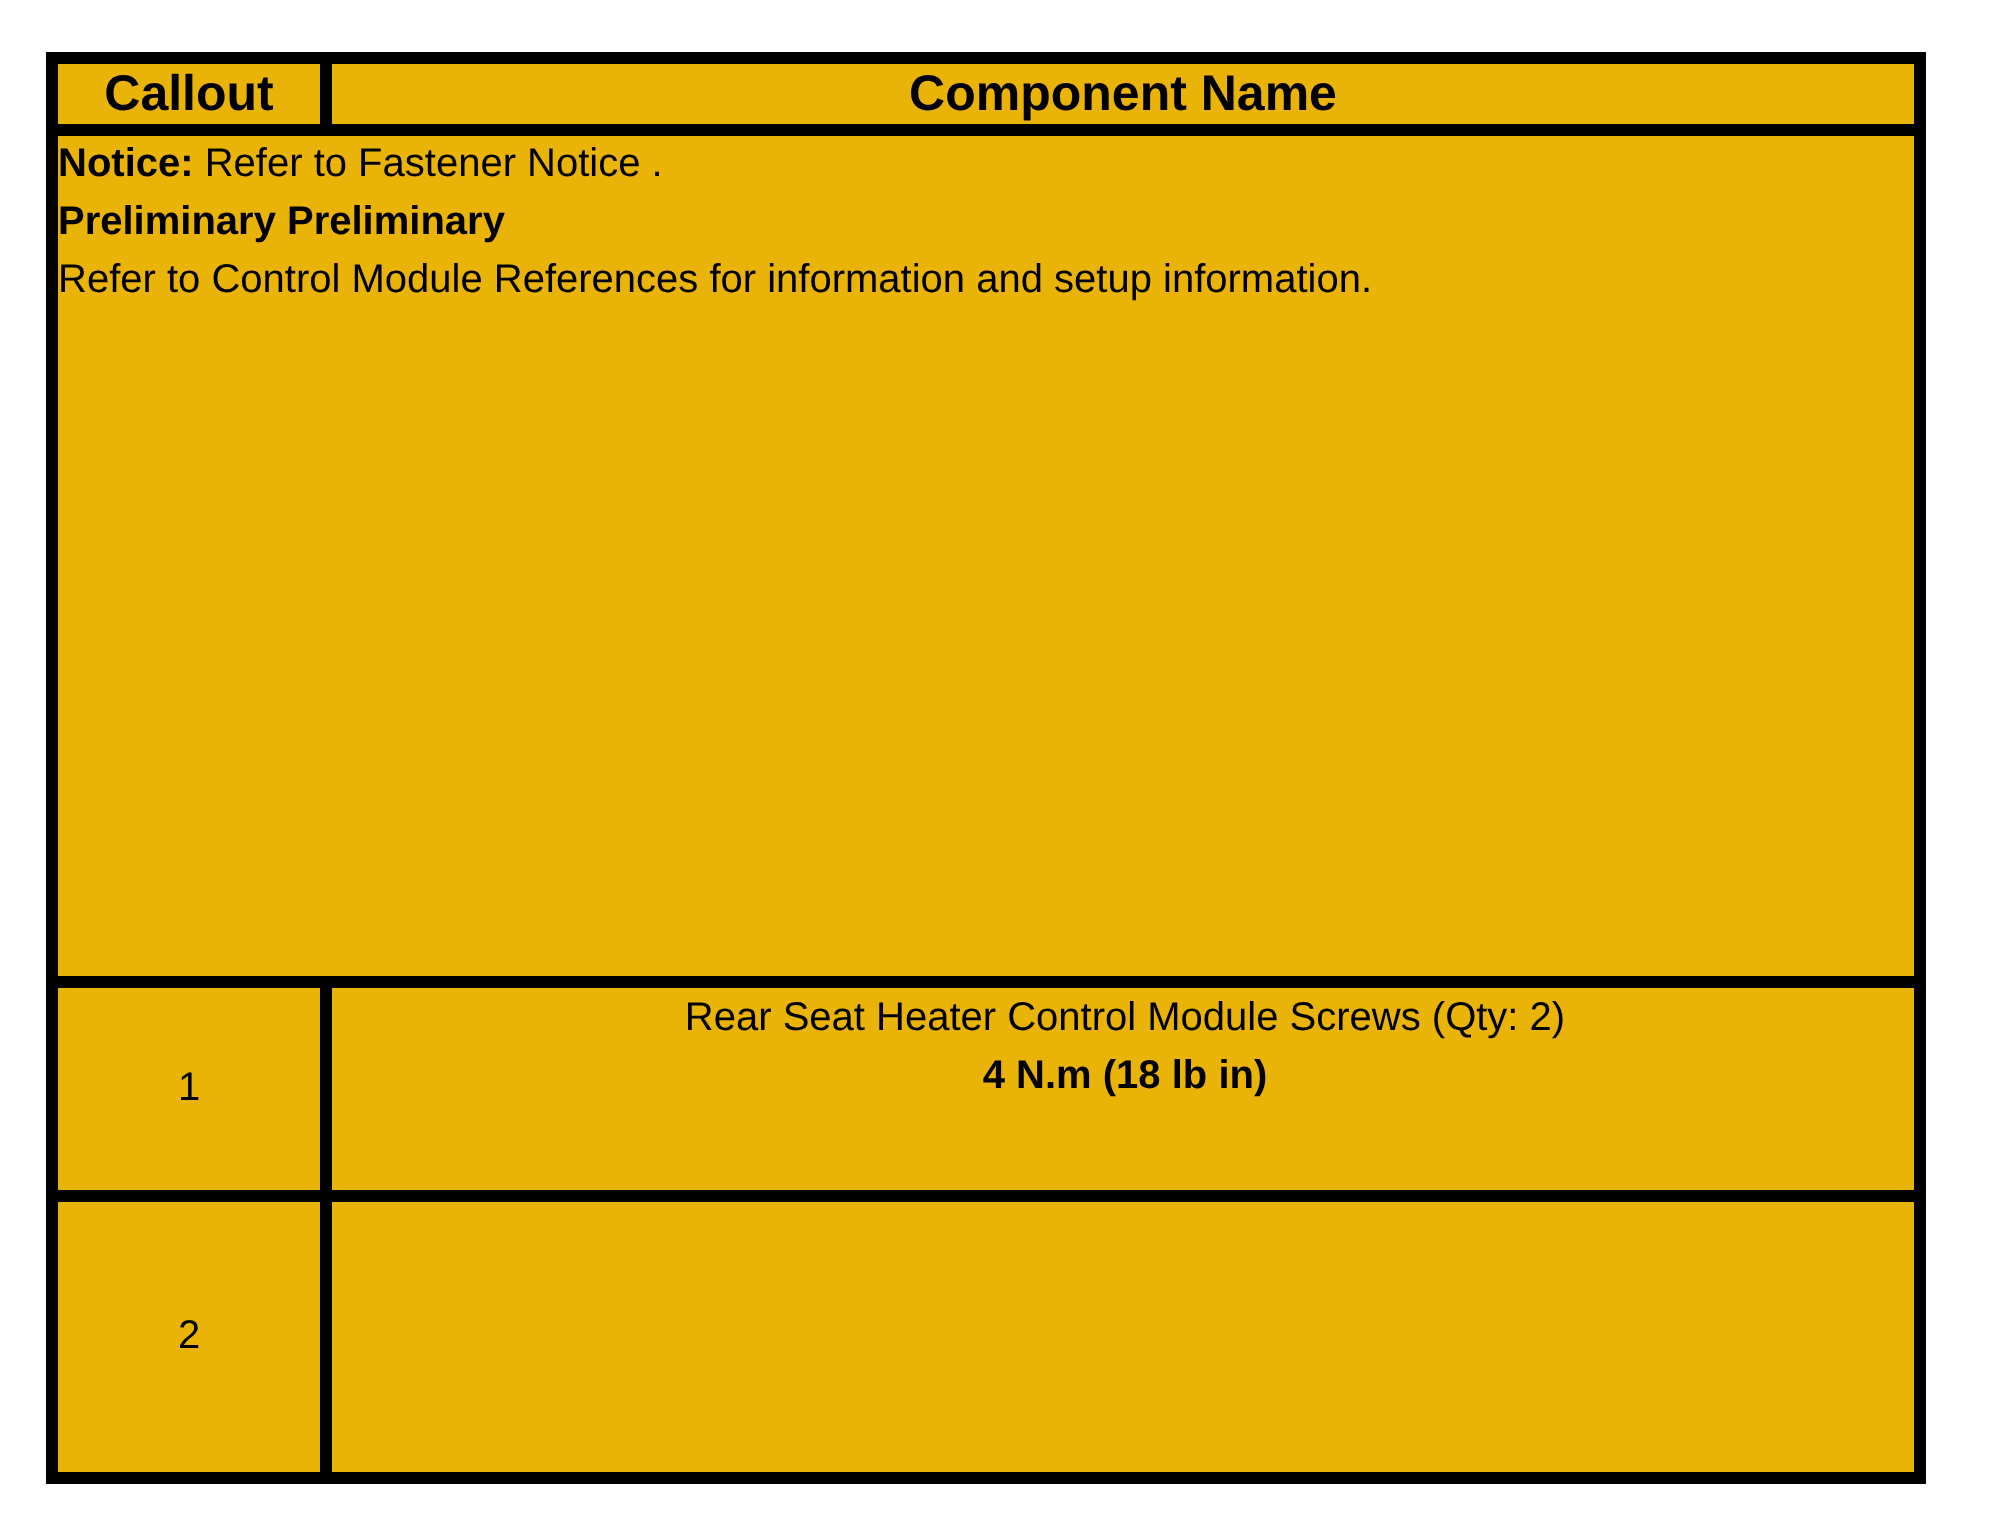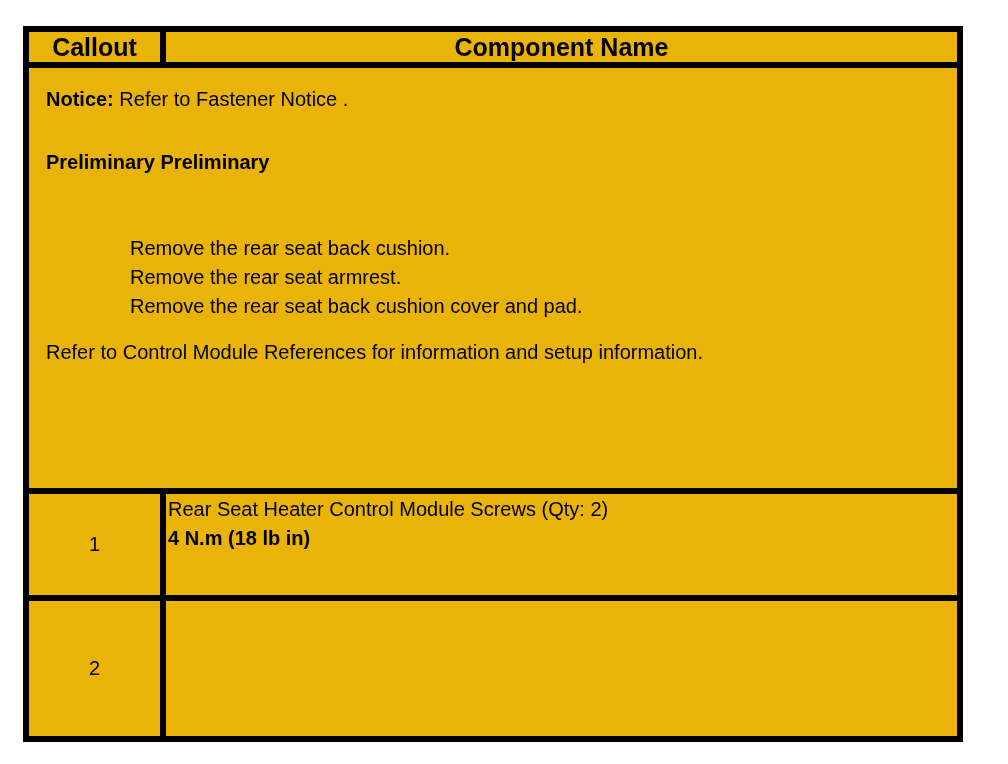--- a/index.html
+++ b/index.html
@@ -37,41 +37,42 @@
     border-right: 6px solid #000000;
     flex: none;
     display: flex;
     align-items: center;
     justify-content: center;
     box-sizing: content-box;
   }
   .component-col {
     flex: 1 1 auto;
     min-width: 0;
+    text-align: center;
   }
   .header-cell {
     font-weight: bold;
     font-size: 25px;
     line-height: 29px;
     display: flex;
     align-items: center;
     justify-content: center;
     white-space: nowrap;
   }
   .notes-cell {
     height: 420px;
     border-bottom: 6px solid #000000;
     font-size: 20px;
     line-height: 29px;
     overflow: hidden;
     box-sizing: content-box;
   }
   .notes-cell p {
     margin: 0;
-    padding: 17px;
+    padding: 0;
   }
   .p-notice   { margin: 60px 0 0 1px; }
   .p-fastener { margin: 39px 0 0 1px; }
   .p-preliminary { margin: 36px 0 0 101px; font-weight: bold; }
   .p-steps { margin: 40px 0 0 101px; }
   .p-refer { margin: 35px 0 0 1px; }
   .bold-label { font-weight: bold; }
   .data-row-1 {
     height: 101px;
     border-bottom: 6px solid #000000;
@@ -104,25 +105,20 @@
 <div class="doc-table">
 
   <div class="row header-row">
     <div class="callout-col header-cell">Callout</div>
     <div class="component-col header-cell">Component Name</div>
   </div>
 
   <div class="notes-cell">
     <p class="p-notice"><span class="bold-label">Notice:</span><span> Refer to Fastener Notice .</span></p>
     <p class="p-preliminary">Preliminary Preliminary</p>
-    <div class="p-steps">
-      <div class="step-line">Remove the rear seat back cushion.</div>
-      <div class="step-line">Remove the rear seat armrest.</div>
-      <div class="step-line">Remove the rear seat back cushion cover and pad.</div>
-    </div>
     <p class="p-refer">Refer to Control Module References for information and setup information.</p>
   </div>
 
   <div class="row data-row-1">
     <div class="callout-col">
       <span class="callout-number">1</span>
     </div>
     <div class="component-col component-cell">
       <p>Rear Seat Heater Control Module Screws (Qty: 2)</p>
       <p class="p-spec">4 N.m (18 lb in)</p>

